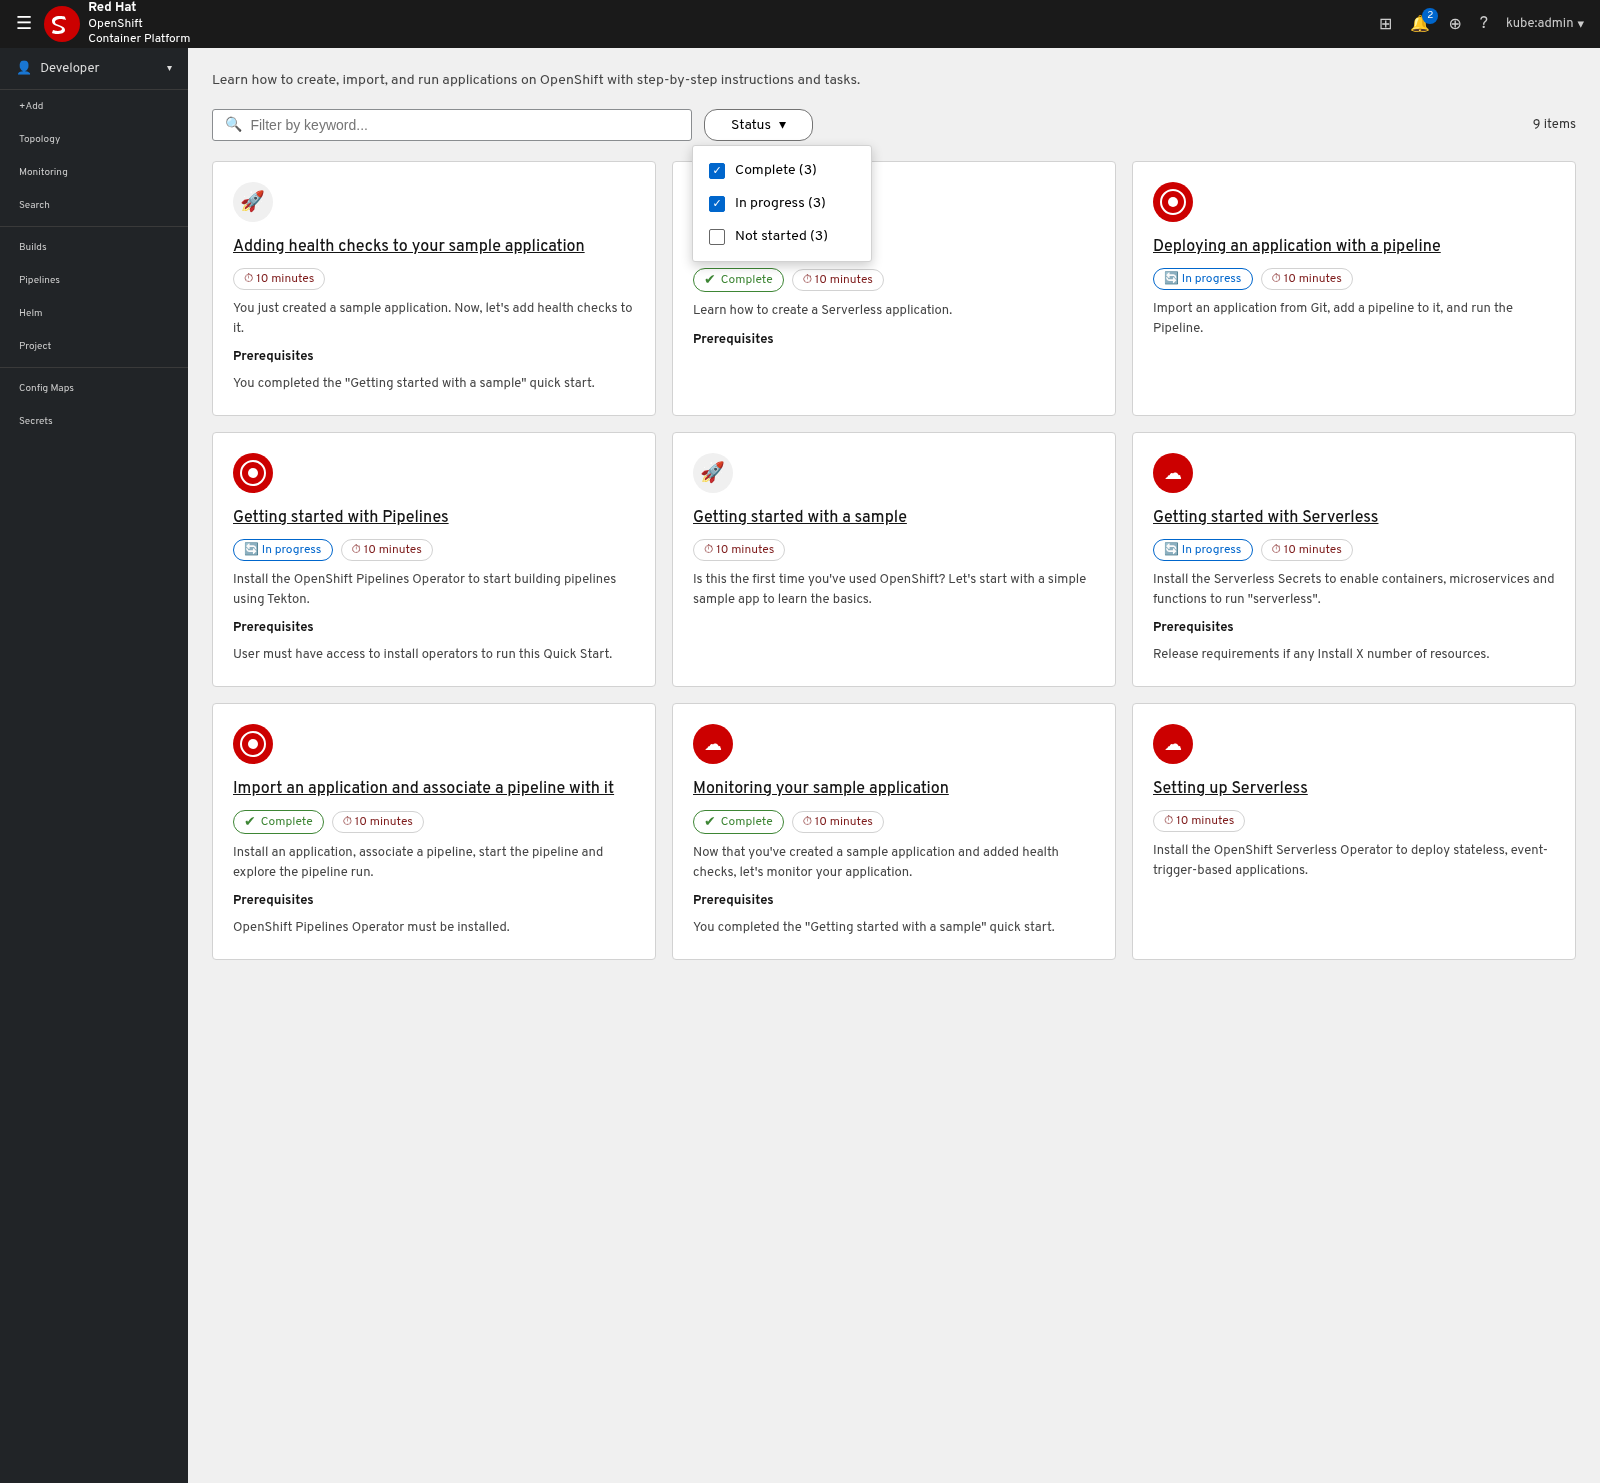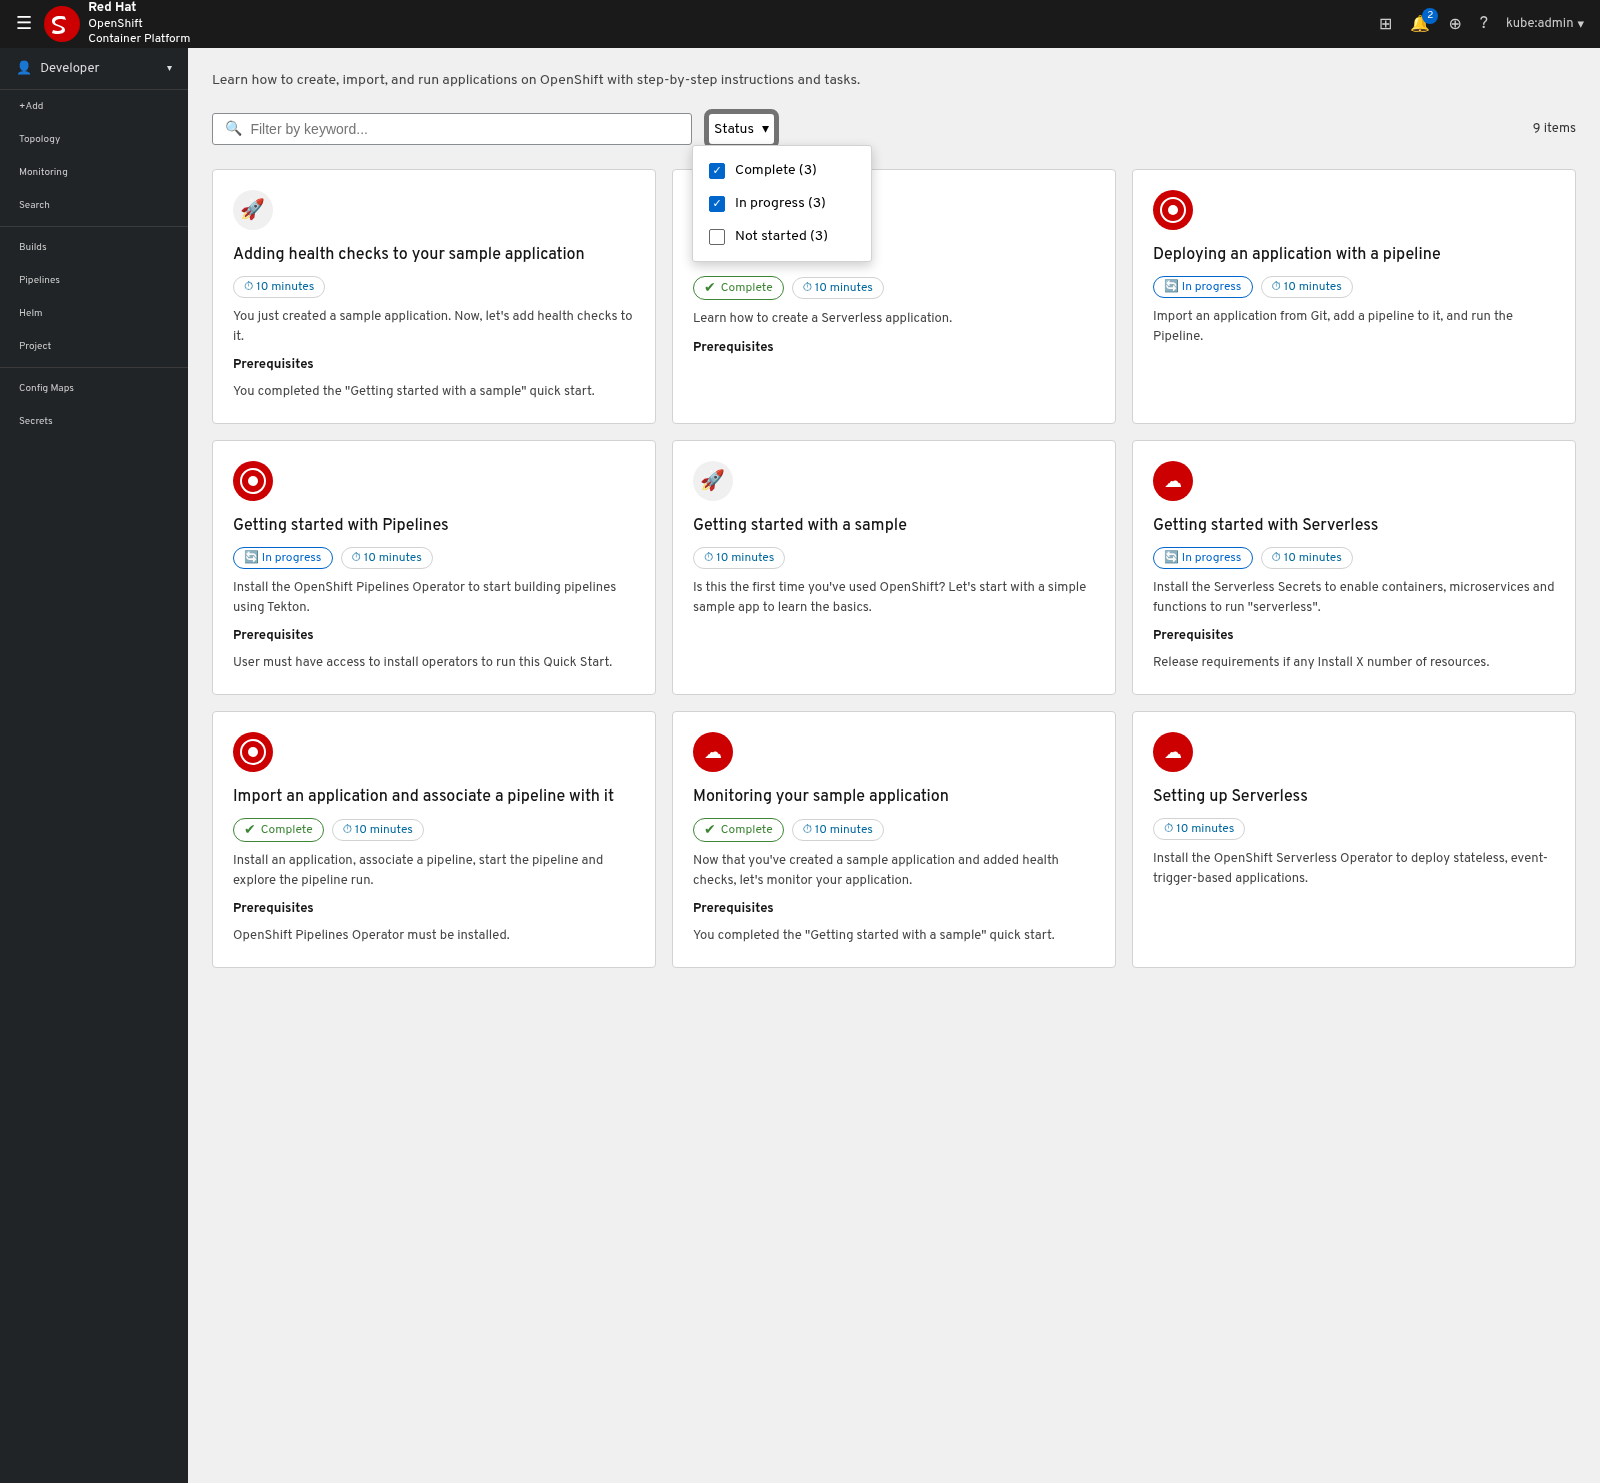--- a/index.html
+++ b/index.html
@@ -93,23 +93,23 @@
       border: none;
       outline: none;
       font-size: 14px;
       flex: 1;
       color: #555;
     }
     .search-icon-sym { color: #666; }
 
     .status-dropdown {
       background: #fff;
-      border: 5px solid #737373;
-      border-radius: 8px;
-      padding: 6px 5px;
+      border: 1px solid #737373;
+      border-radius: 13px;
+      padding: 6px 26px;
       display: flex;
       align-items: center;
       gap: 8px;
       cursor: pointer;
       font-size: 14px;
       position: relative;
     }
 
     .items-count { margin-left: auto; font-size: 13px; color: #333; }
 
@@ -153,35 +153,35 @@
     .card {
       background: #fff;
       border: 1px solid #d2d2d2;
       border-radius: 4px;
       padding: 20px;
       display: flex;
       flex-direction: column;
       gap: 10px;
     }
     .card-icon { width: 40px; height: 40px; margin-bottom: 4px; }
-    .card-title { font-size: 16px; color: #151515; font-weight: 500; line-height: 1.4; }
+    .card-title { font-size: 16px; color: #151515; font-weight: 500; line-height: 1.4; text-decoration: underline; }
     .card-badges { display: flex; align-items: center; gap: 8px; flex-wrap: wrap; }
     .badge-status {
       display: inline-flex;
       align-items: center;
       gap: 5px;
       font-size: 12px;
       border: 1px solid #d2d2d2;
       border-radius: 12px;
       padding: 2px 10px;
       color: #333;
     }
     .badge-complete { color: #3e8635; border-color: #3e8635; }
     .badge-inprogress { color: #06c; border-color: #06c; }
-    .badge-time { color: #0369a1; }
+    .badge-time { color: #7f1d1d; }
     .status-dot-green { color: #3e8635; font-size: 14px; }
     .card-desc { font-size: 13px; color: #444; line-height: 1.5; }
     .card-prereq-label { font-size: 13px; font-weight: bold; color: #151515; }
     .card-prereq-text { font-size: 13px; color: #444; line-height: 1.5; }
 
     
     .rh-logo {
       width: 36px;
       height: 36px;
     }

